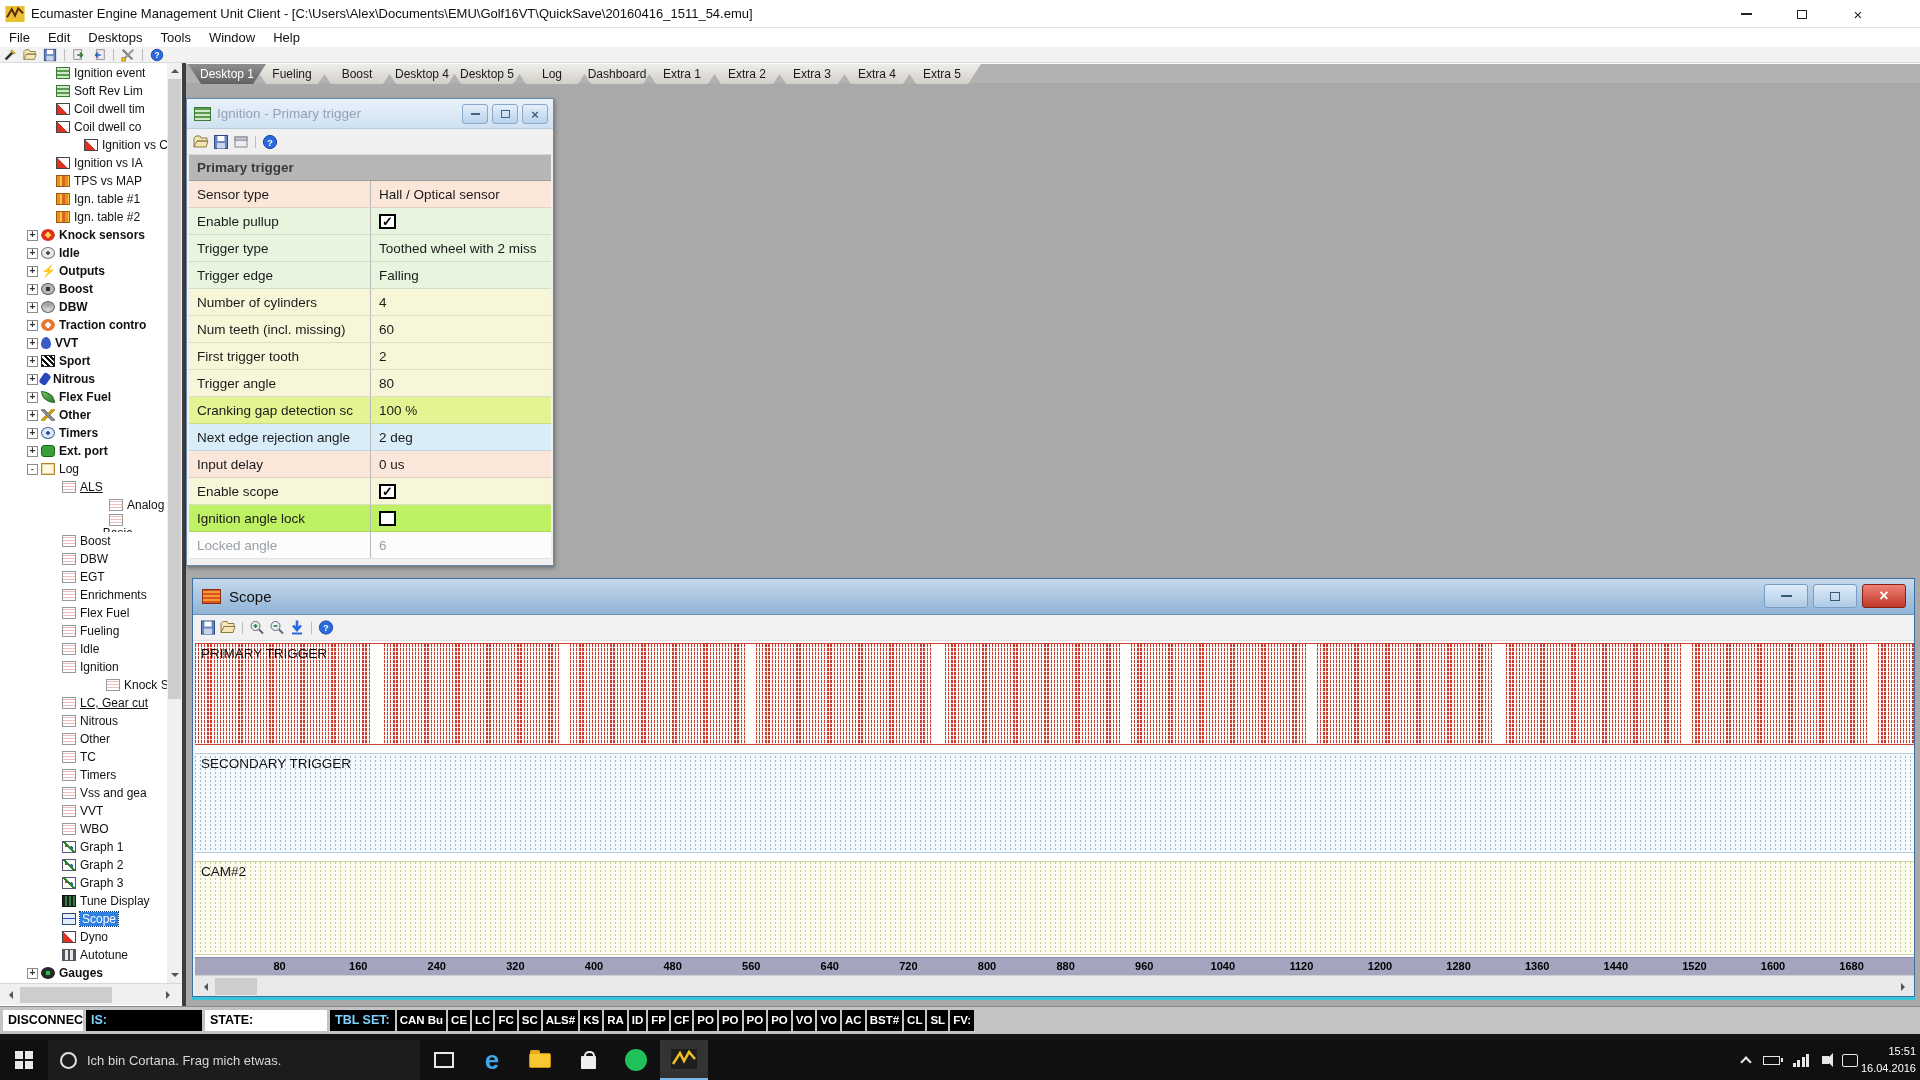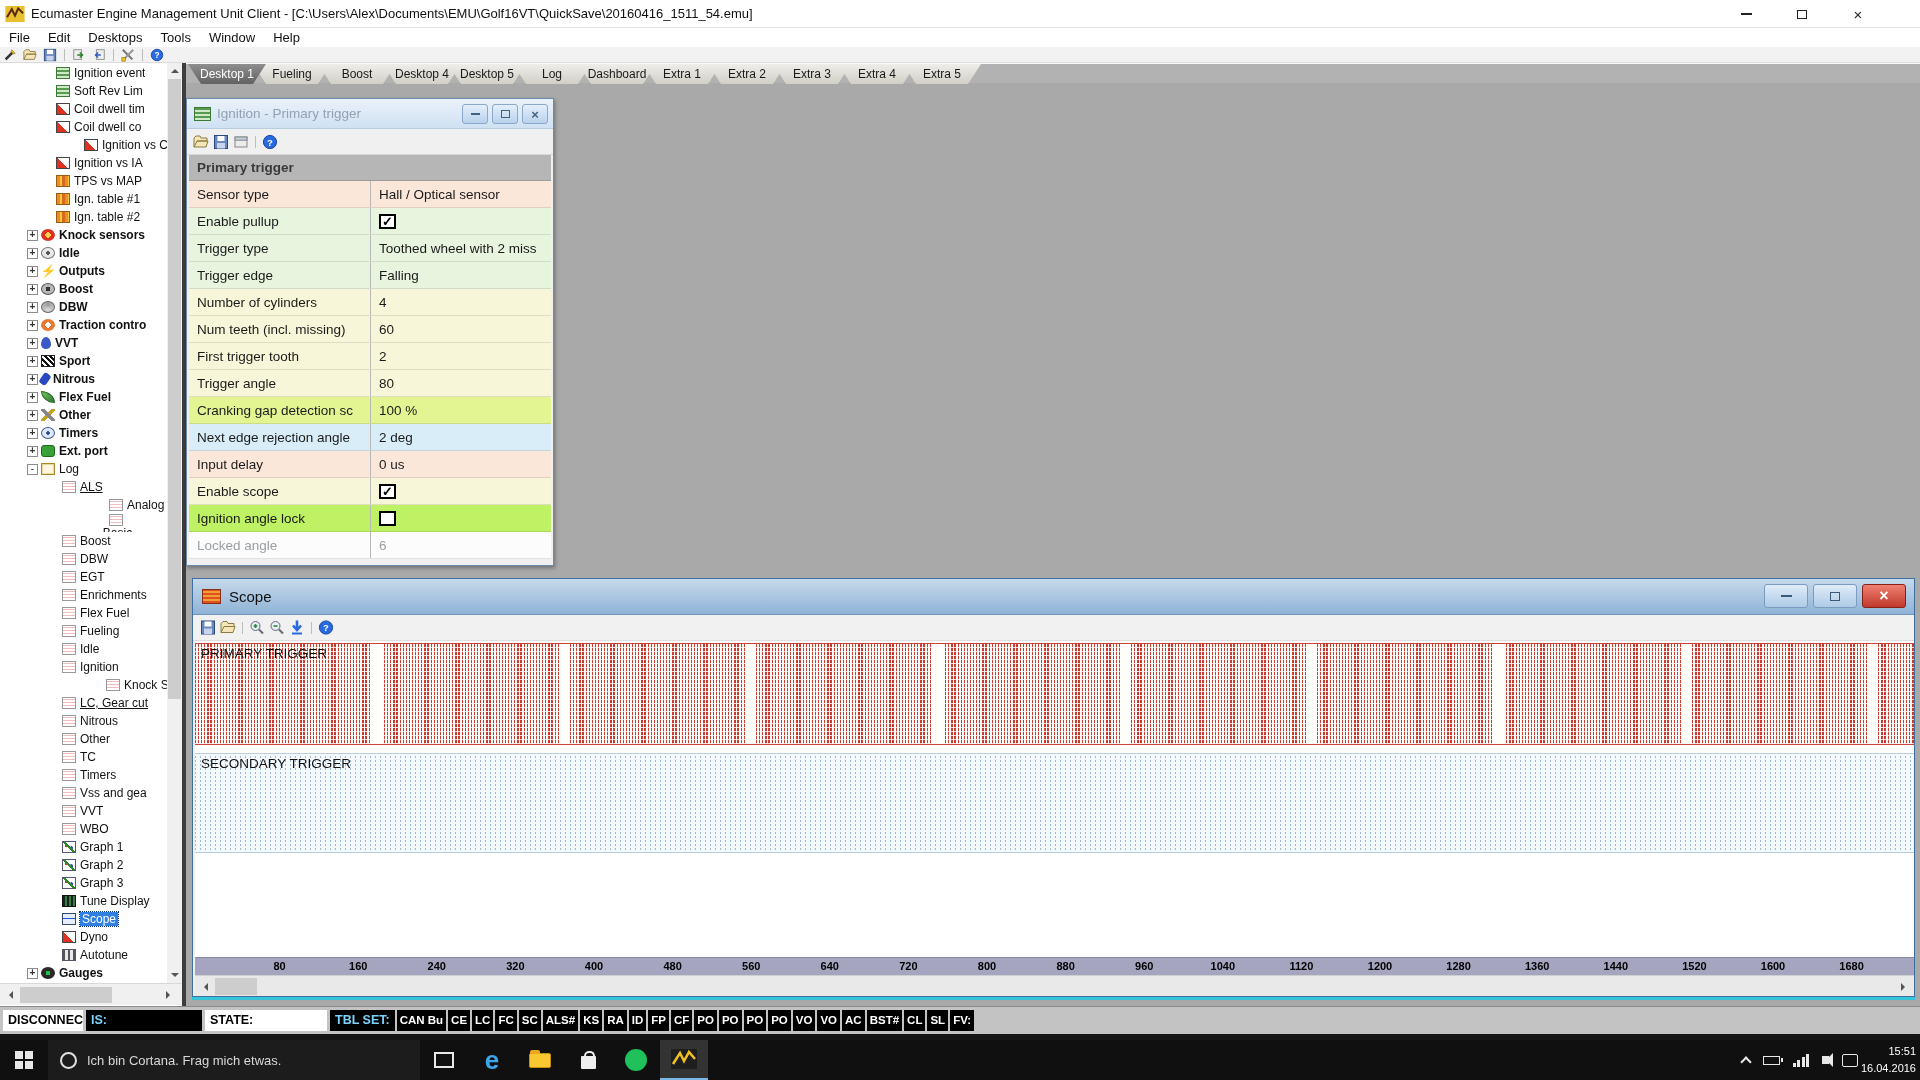--- a/index.html
+++ b/index.html
@@ -665,20 +665,23 @@
         </svg>
       </span>
     </div>
   <div id="sc-plot">
       <div class="band primary" style="top: 2px; height: 102px;">
         <span class="band-label">PRIMARY TRIGGER</span>
       </div>
       <div class="band secondary" style="top: 112px; height: 100px;">
         <span class="band-label">SECONDARY TRIGGER</span>
       </div>
+      <div class="band cam" style="top: 220px; height: 94px;">
+        <span class="band-label">CAM#2</span>
+      </div>
     </div>
   <div id="sc-axis">
       <span class="tick" style="left: 84.6px;">80</span>
       <span class="tick" style="left: 163.2px;">160</span>
       <span class="tick" style="left: 241.8px;">240</span>
       <span class="tick" style="left: 320.4px;">320</span>
       <span class="tick" style="left: 399px;">400</span>
       <span class="tick" style="left: 477.6px;">480</span>
       <span class="tick" style="left: 556.2px;">560</span>
       <span class="tick" style="left: 634.8px;">640</span>

